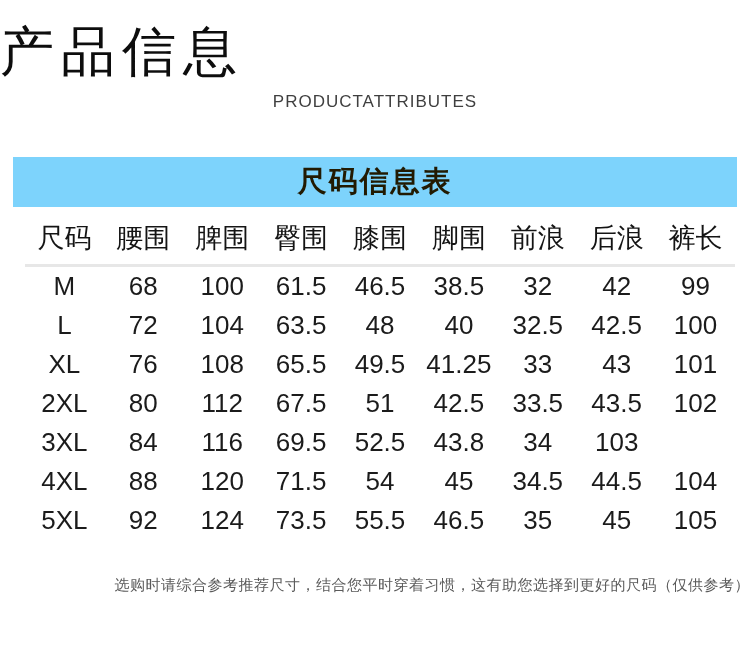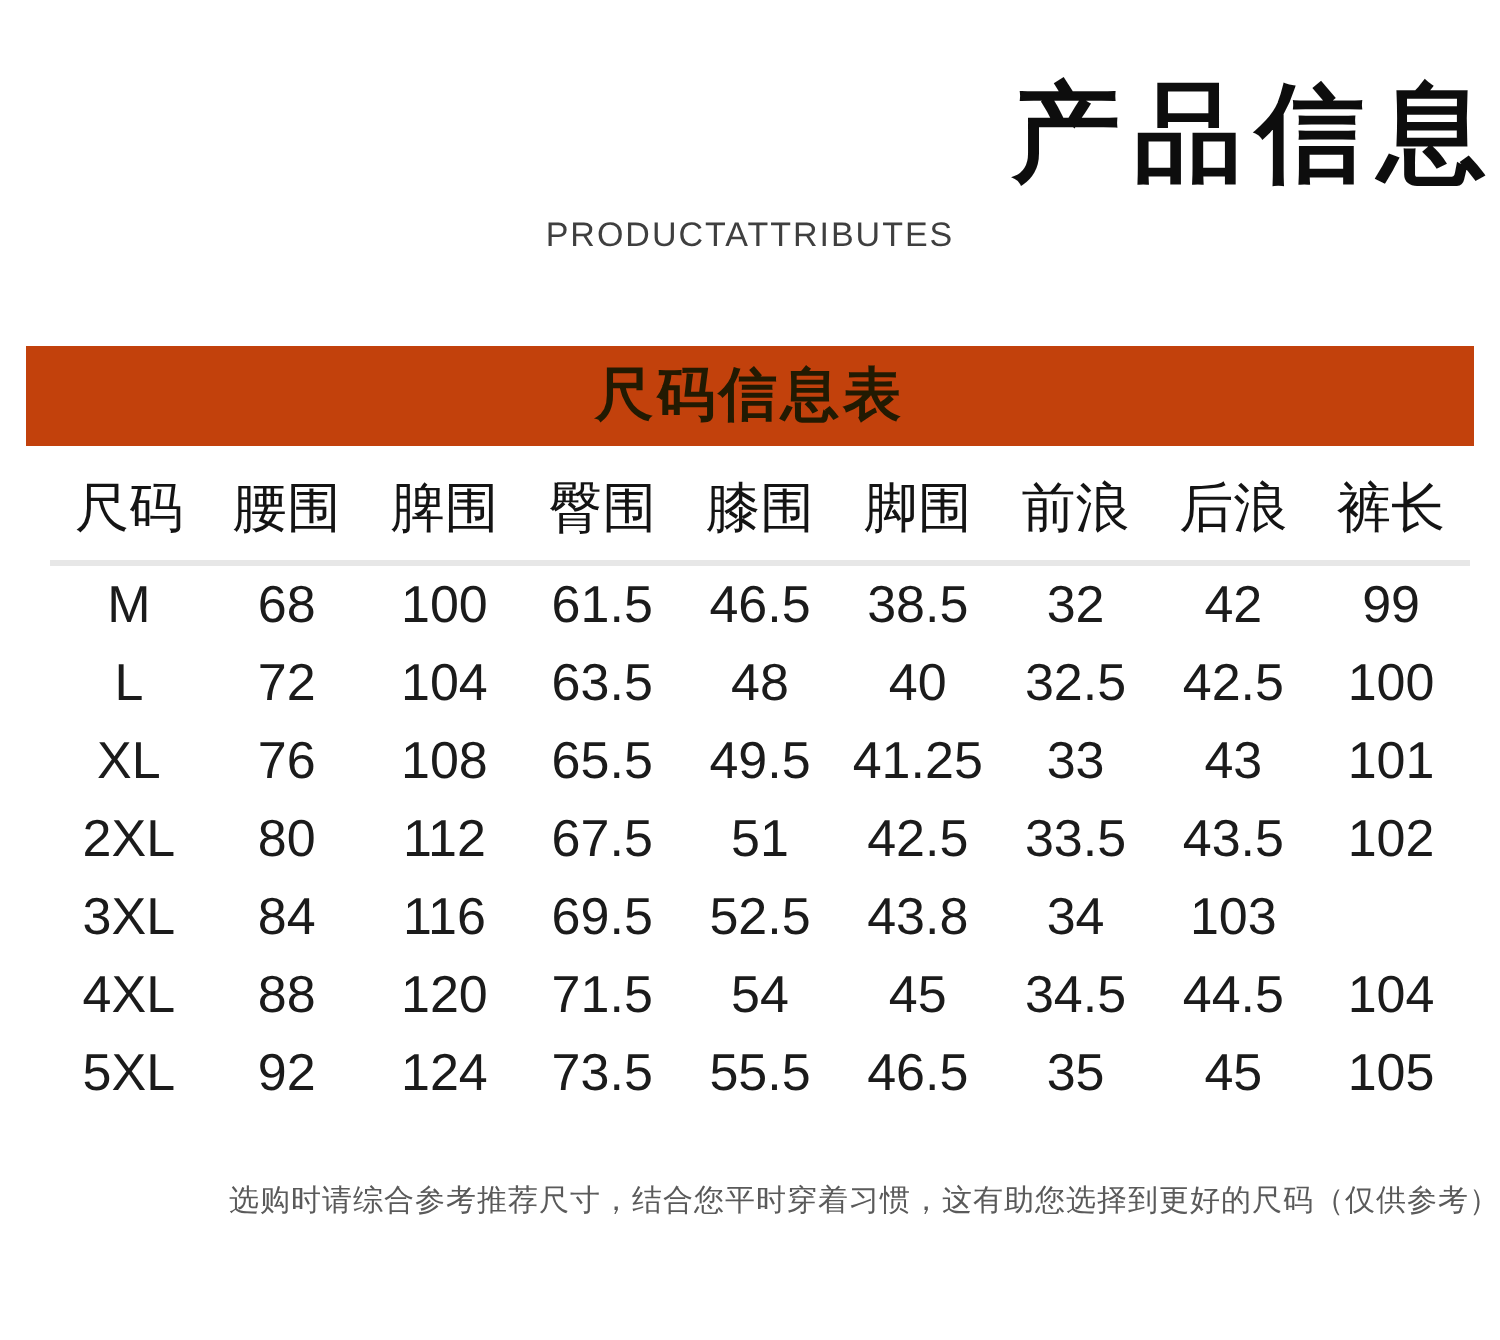--- a/index.html
+++ b/index.html
@@ -4,25 +4,25 @@
 <style>
   html, body { margin: 0; padding: 0; }
   body {
     width: 750px;
     height: 670px;
     background: #ffffff;
     font-family: "Liberation Sans", sans-serif;
     overflow: hidden;
   }
   .title {
-    margin-top: 36px;
-    text-align: right;
+    margin-top: 20px;
+    text-align: left;
     font-size: 54px;
     line-height: 62px;
-    font-weight: 700;
+    font-weight: 400;
     letter-spacing: 7px;
     color: #0d0d0d;
   }
   .subtitle {
     margin-top: 10px;
     text-align: center;
     font-size: 17px;
     line-height: 20px;
     letter-spacing: 1px;
     font-weight: 500;
@@ -78,21 +78,21 @@
     color: #5a5a5a;
   }
 </style>
 </head>
 <body>
 
 <div class="title" style="color: rgb(13, 13, 13);">产品信息</div>
 
 <div class="subtitle">PRODUCTATTRIBUTES</div>
 
-<div class="banner" style="background: #c2410c; color: rgb(34, 26, 2); justify-content: center;">
+<div class="banner" style="background: #7dd3fc; color: rgb(34, 26, 2); justify-content: center;">
   <span>尺码信息表</span>
 </div>
 
 <div class="size-table">
   <div class="trow head" style="border-bottom-color: rgb(231, 231, 231);">
       <div class="cell">尺码</div>
       <div class="cell">腰围</div>
       <div class="cell">脾围</div>
       <div class="cell">臀围</div>
       <div class="cell">膝围</div>

